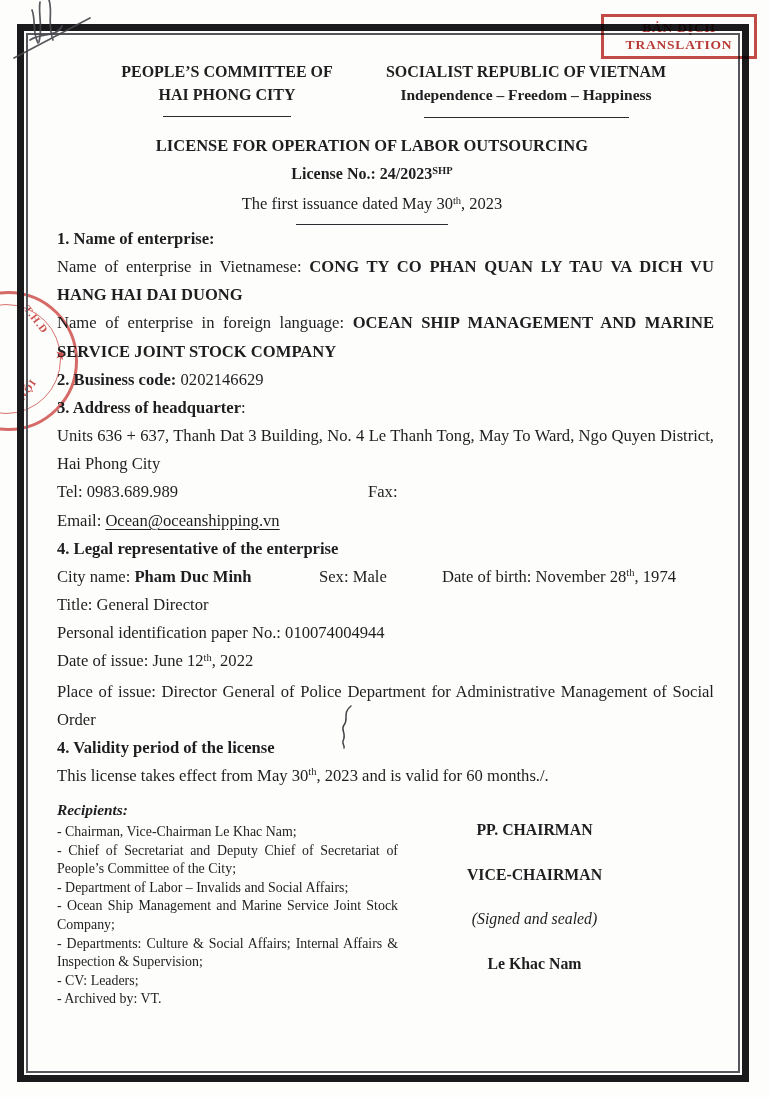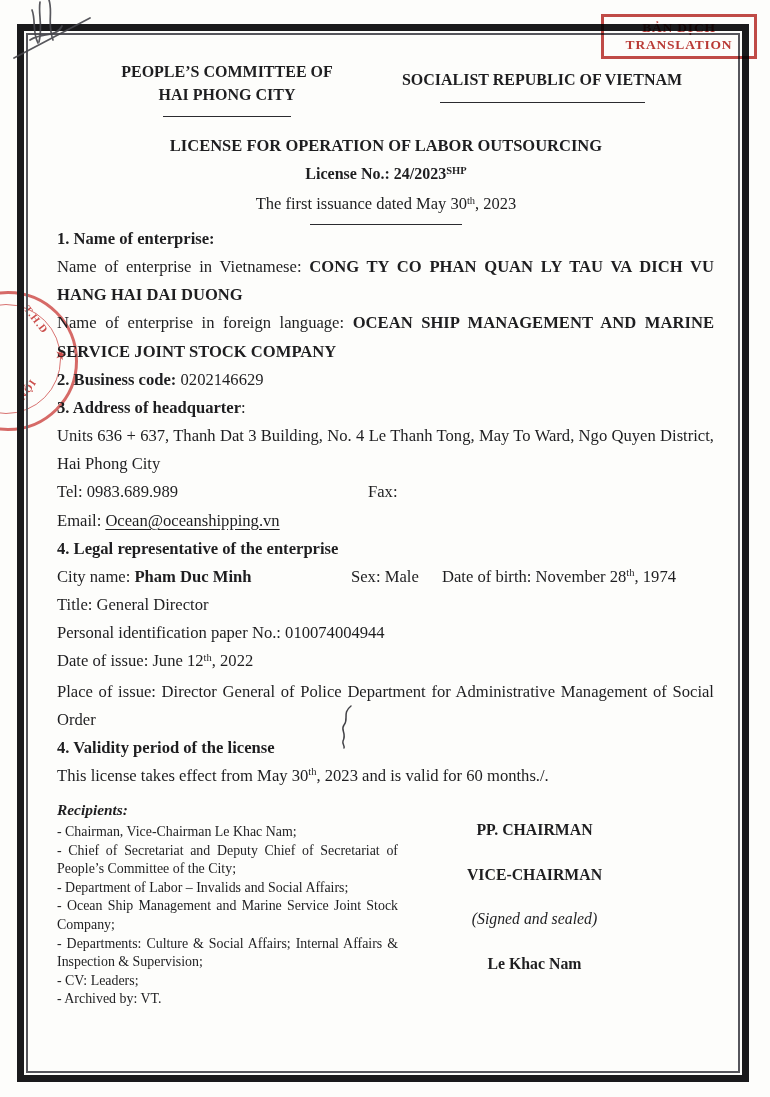--- a/index.html
+++ b/index.html
@@ -14,41 +14,41 @@
   .frame-inner{position:absolute;inset:2px;border:2px solid #56565c;}
   
   .tstamp{position:absolute;left:601px;top:14px;width:138px;z-index:5;
           border:3px solid rgba(187,55,52,.9);text-align:center;padding:2px 6px 3px;
           mix-blend-mode:multiply;background:transparent;}
   .tstamp div{font-weight:bold;font-size:13.5px;line-height:17px;
               color:#bb3a36;letter-spacing:.8px;}
   
   .hdr{position:absolute;top:60px;text-align:center;font-weight:bold;z-index:4;}
   .hdr-left{left:82px;width:290px;font-size:16px;line-height:23px;}
-  .hdr-right{left:374px;width:336px;font-size:16px;line-height:23px;margin-top:8px;}
+  .hdr-right{left:358px;width:336px;font-size:16px;line-height:23px;}
   .hdr-right .l2{font-size:15.5px;}
   .rule{border-top:1.6px solid #2b2b2f;height:0;}
   .hdr-left .rule{width:128px;margin:10px auto 0;}
   .hdr-right .rule{width:205px;margin:11px auto 0;}
   
-  .titleblk{position:absolute;left:130px;top:134px;width:512px;text-align:center;z-index:4;}
+  .titleblk{position:absolute;left:116px;top:134px;width:512px;text-align:center;z-index:4;}
   .titleblk .t1{font-weight:bold;font-size:16.5px;line-height:24px;margin:0;}
   .titleblk .t2{font-weight:bold;font-size:16px;line-height:23px;margin:4px;}
   .titleblk .t3{font-size:16.5px;line-height:25px;margin:0;}
   .titleblk .rule{width:152px;margin:6px auto 0;}
   .sup{font-size:10.5px;position:relative;top:-5.5px;font-weight:inherit;}
   
   .docbody{position:absolute;left:57px;top:225px;width:657px;z-index:4;
            font-size:16.6px;line-height:28.15px;}
   .docbody p{margin:0;}
   .just{text-align:justify;}
   b,.b{font-weight:bold;}
   .relline{position:relative;}
   .fax{position:absolute;left:311px;top:0;}
-  .sex{position:absolute;left:262px;top:0;margin-left:32px;}
+  .sex{position:absolute;left:262px;top:0;}
   .dob{position:absolute;left:385px;top:0;}
   .email-link{text-decoration:underline;text-underline-offset:3px;}
   
   .recips{position:absolute;left:57px;top:799px;width:341px;z-index:4;}
   .recips .rh{font-weight:bold;font-style:italic;font-size:15.4px;line-height:21px;margin:0 0 3px;}
   .recips div{font-size:13.9px;line-height:18.6px;text-align:justify;}
   .sig{position:absolute;left:412px;top:800px;width:245px;text-align:center;z-index:4;}
   .sig p{margin:16px;line-height:28.6px;font-size:15.8px;}
   .sig .pp,.sig .role,.sig .name{font-weight:bold;}
   .sig .note{font-style:italic;}
@@ -97,20 +97,21 @@
   <div>TRANSLATION</div>
 </div>
 
 <div class="hdr hdr-left">
   <div>PEOPLE’S COMMITTEE OF</div>
   <div>HAI PHONG CITY</div>
   <div class="rule"></div>
 </div>
 <div class="hdr hdr-right">
   <div>SOCIALIST REPUBLIC OF VIETNAM</div>
+  <div class="l2">Independence – Freedom – Happiness</div>
   <div class="rule"></div>
 </div>
 
 <div class="titleblk">
   <p class="t1">LICENSE FOR OPERATION OF LABOR OUTSOURCING</p>
   <p class="t2"><span>License No.: 24/2023</span><span class="sup">SHP</span></p>
   <p class="t3"><span>The first issuance dated May 30</span><span class="sup">th</span><span>, 2023</span></p>
   <div class="rule"></div>
 </div>
 

